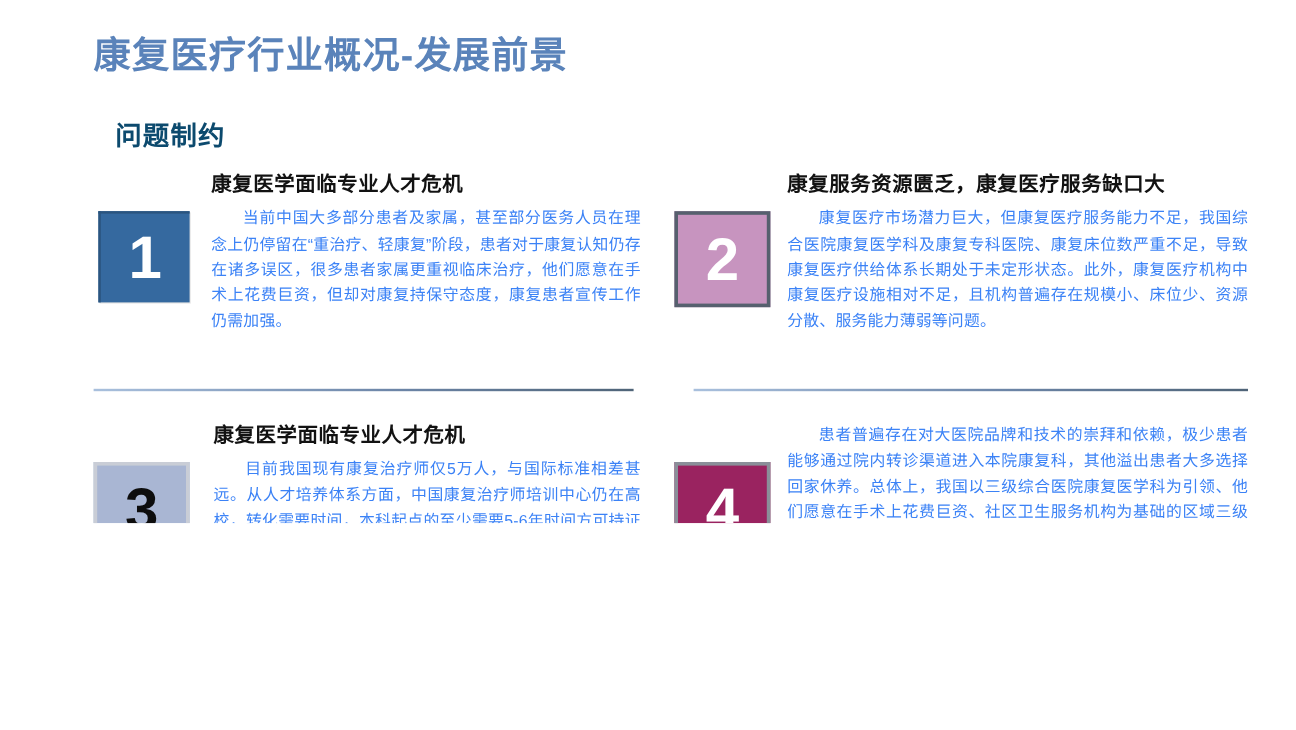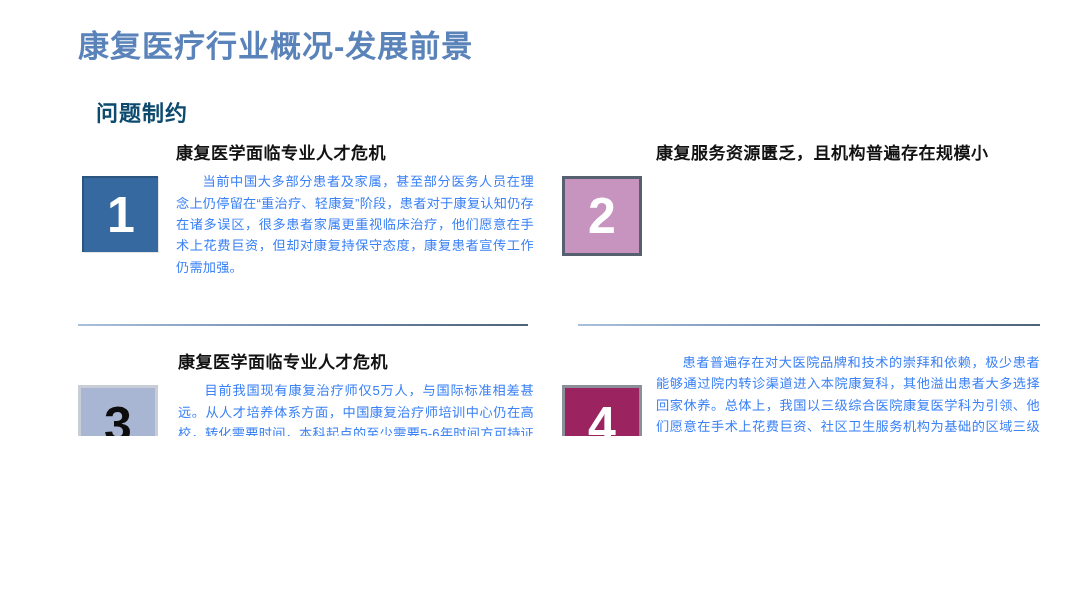--- a/index.html
+++ b/index.html
@@ -175,21 +175,22 @@
       <h3 class="card-heading">康复医学面临专业人才危机</h3>
       <p class="card-text">当前中国大多部分患者及家属，甚至部分医务人员在理念上仍停留在“重治疗、轻康复”阶段，患者对于康复认知仍存在诸多误区，很多患者家属更重视临床治疗，他们愿意在手术上花费巨资，但却对康复持保守态度，康复患者宣传工作仍需加强。</p>
     </div>
   </div>
 
   <div class="card c2">
     <div class="num-col">
       <div class="num-box mauve">2</div>
     </div>
     <div class="body-col">
-      <h3 class="card-heading">康复服务资源匮乏，且机构普遍存在规模小</h3>
+      <h3 class="card-heading">康复服务资源匮乏，康复医疗服务缺口大</h3>
+      <p class="card-text">康复医疗市场潜力巨大，但康复医疗服务能力不足，我国综合医院康复医学科及康复专科医院、康复床位数严重不足，导致康复医疗供给体系长期处于未定形状态。此外，康复医疗机构中康复医疗设施相对不足，且机构普遍存在规模小、床位少、资源分散、服务能力薄弱等问题。</p>
     </div>
   </div>
 
   <div class="card c3">
     <div class="num-col">
       <div class="num-box steel">3</div>
     </div>
     <div class="body-col">
       <h3 class="card-heading">康复医学面临专业人才危机</h3>
       <p class="card-text">目前我国现有康复治疗师仅5万人，与国际标准相差甚远。从人才培养体系方面，中国康复治疗师培训中心仍在高校，转化需要时间，本科起点的至少需要5-6年时间方可持证上岗；从人才留任方面，康复从业人员薪酬远低于临床医师收入水平，其流动性和转行比例较高。</p>

